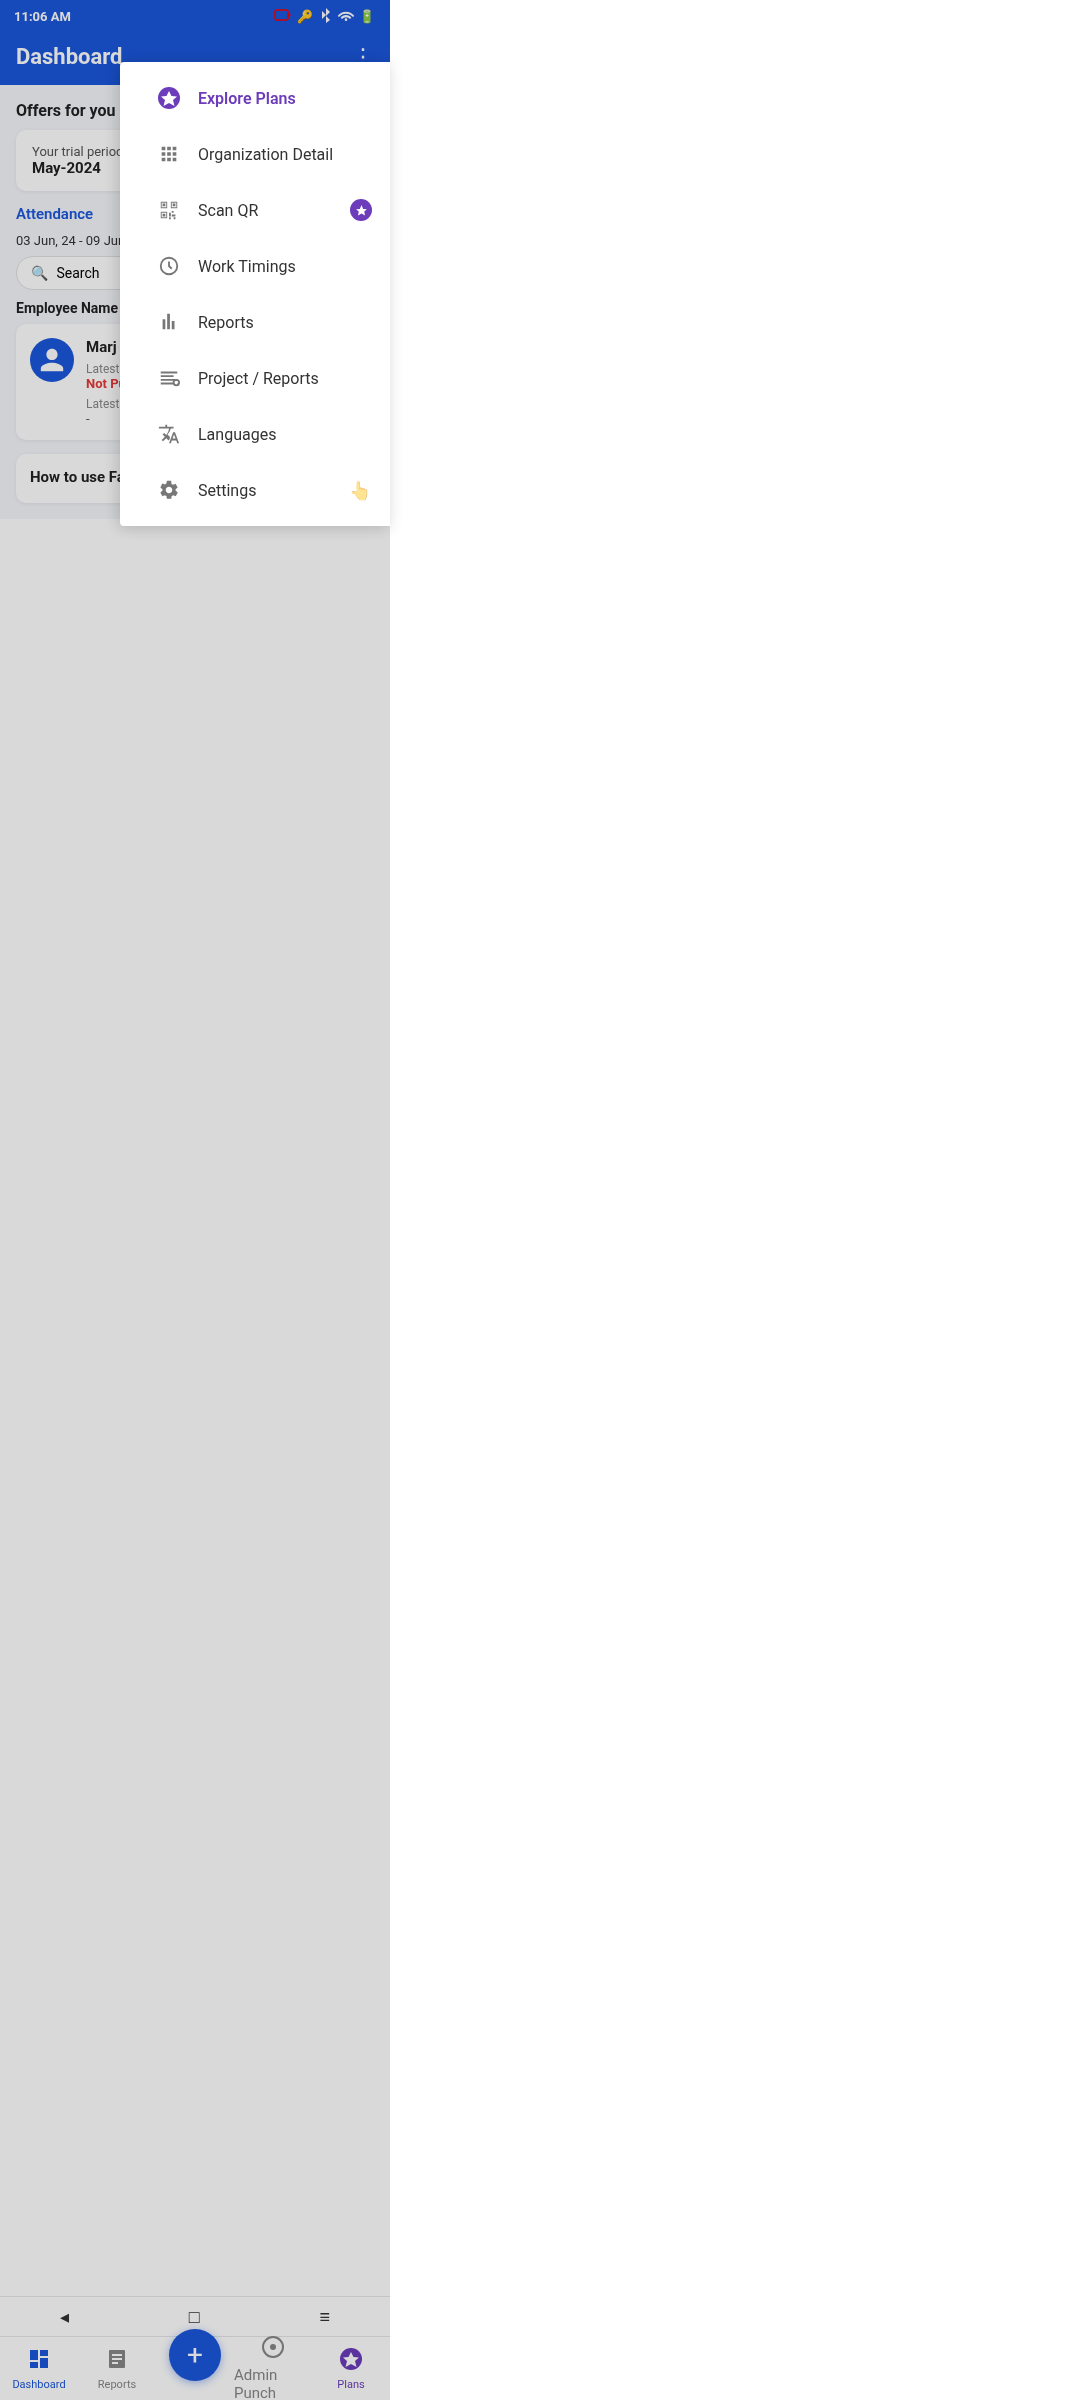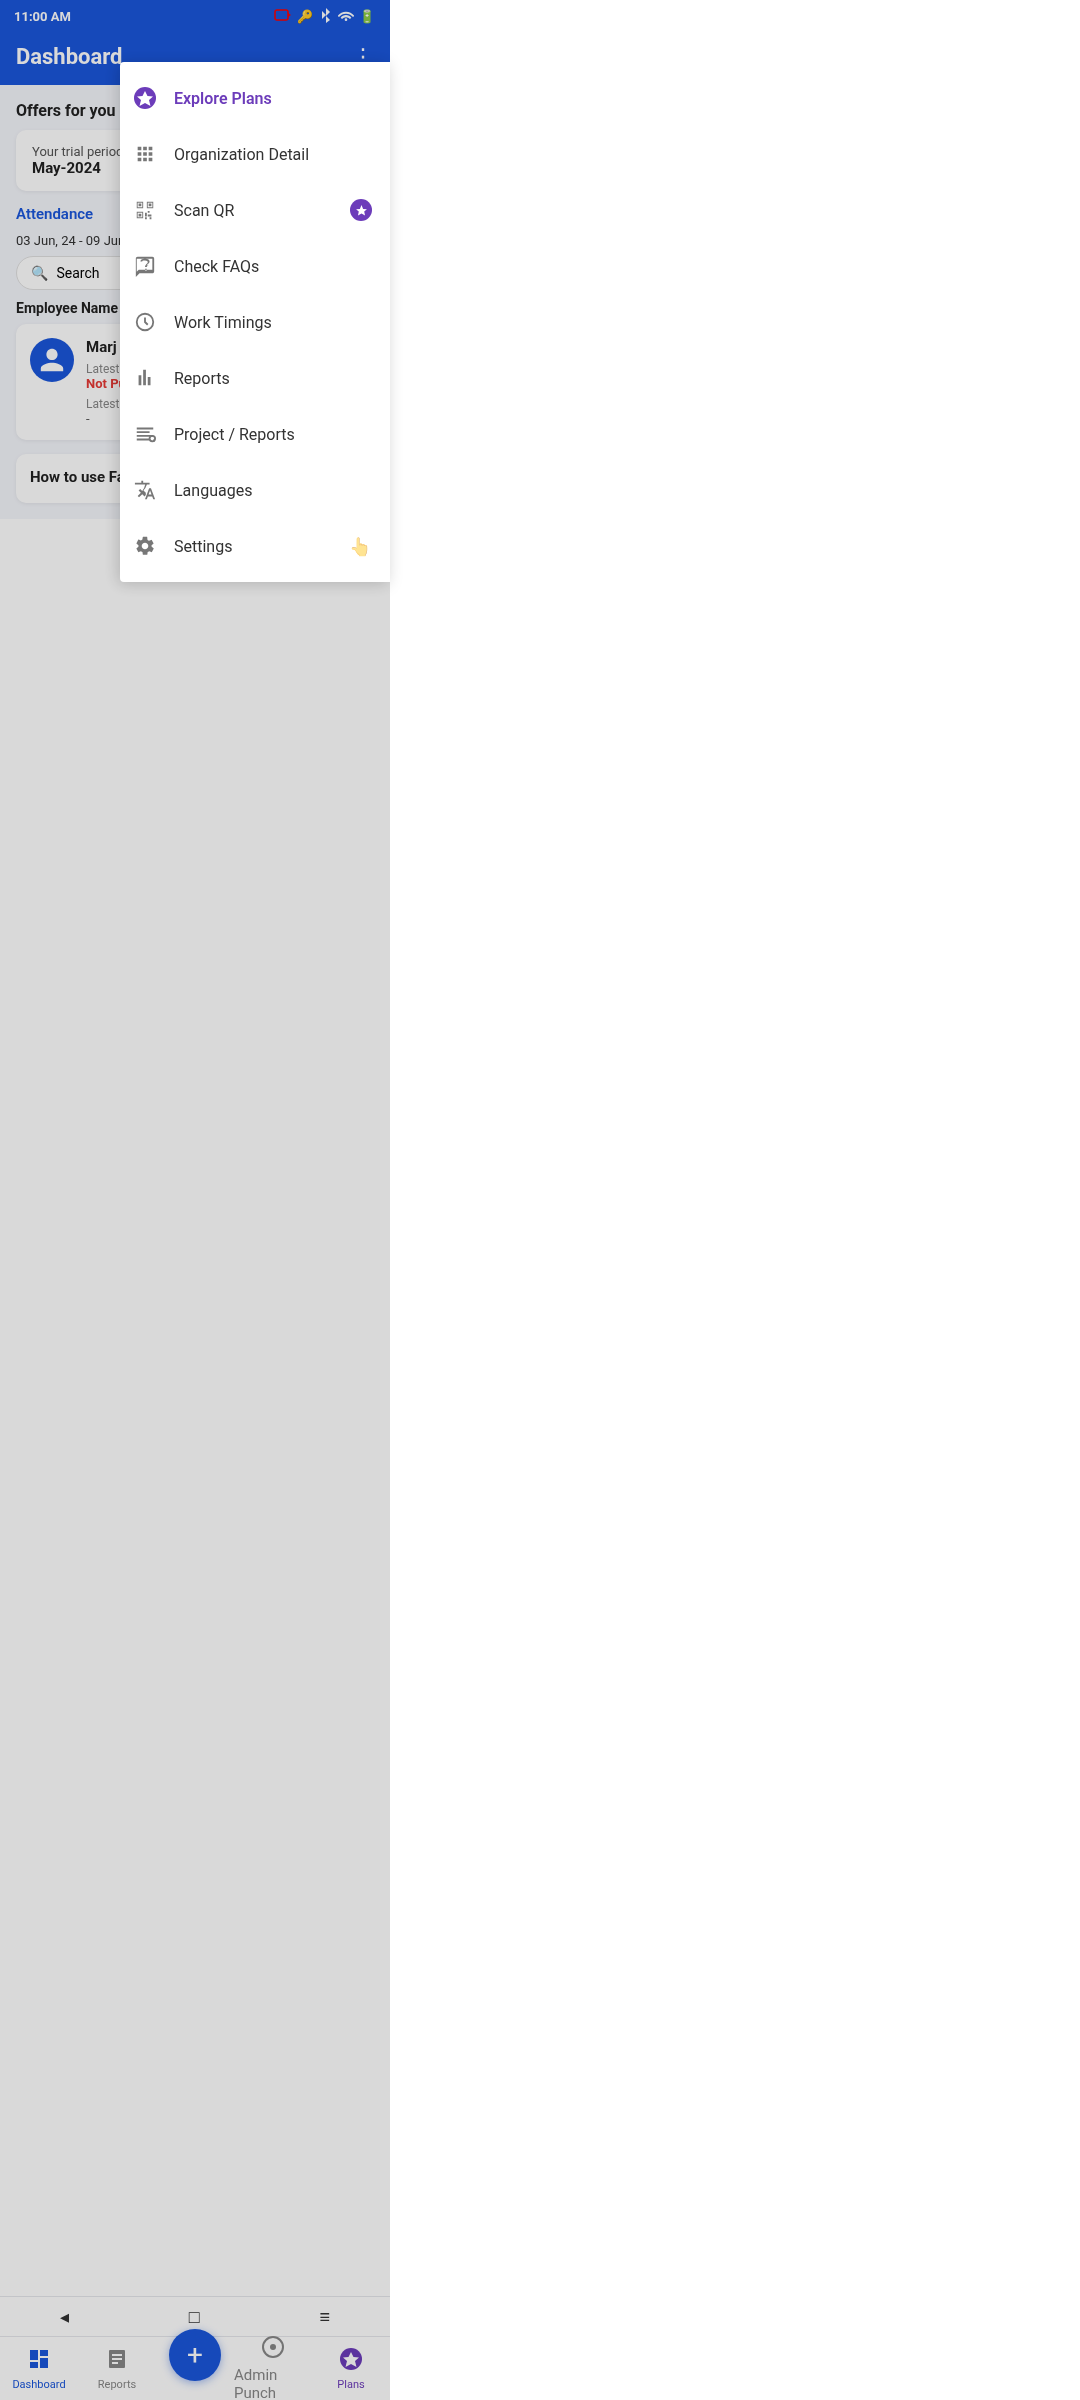--- a/index.html
+++ b/index.html
@@ -249,21 +249,21 @@
       background: #fff;
       border-radius: 4px 0 0 4px;
       box-shadow: -2px 2px 16px rgba(0,0,0,0.18);
       z-index: 30;
       padding: 8px 0;
     }
     .menu-item {
       display: flex;
       align-items: center;
       gap: 16px;
-      padding: 15px 12px;
+      padding: 15px 36px;
       cursor: pointer;
       position: relative;
     }
     .menu-item-icon {
       width: 26px;
       height: 26px;
       display: flex;
       align-items: center;
       justify-content: center;
       color: #777;
@@ -298,21 +298,21 @@
     .premium-badge svg {
       width: 13px;
       height: 13px;
       fill: #fff;
     }
   </style>
 </head>
 <body>
 
 <div class="status-bar">
-  <span class="status-time">11:00 AM</span>
+  <span class="status-time">11:06 AM</span>
   <div class="status-icons">
 
     <span>
       <svg width="18" height="14" viewBox="0 0 18 14" fill="none">
           <rect x="1" y="2" width="13" height="10" rx="2" stroke="red" stroke-width="1.5" fill="none"></rect>
           <polygon points="14,5 17,7 14,9" fill="red"></polygon>
         </svg>
     </span>
     <span>🔑</span>
     <span>
@@ -439,28 +439,20 @@
           </svg>
       </div>
       <span class="menu-item-label">Scan QR</span>
       <div class="premium-badge">
         <svg viewBox="0 0 24 24">
             <polygon points="12,2 15,9 22,9.5 17,14 18.5,21 12,17.5 5.5,21 7,14 2,9.5 9,9" fill="white"></polygon>
           </svg>
       </div>
     </div>
 
-    <div class="menu-item">
-      <div class="menu-item-icon">
-        <svg width="22" height="22" viewBox="0 0 24 24" fill="#777">
-            <path d="M4 4h16v12H5.17L3 18.17V4zm0-2C2.9 2 2 2.9 2 4v20l4-4h14c1.1 0 2-.9 2-2V4c0-1.1-.9-2-2-2H4zm8 13h2v2h-2v-2zm2-3.29c0-.53.22-1.01.58-1.36.82-.79 2.42-1.8 2.42-3.35C17 5.34 15.66 4 12 4 8.34 4 7 5.34 7 7h2c0-1.1.9-1 3-1s3 .9 3 2c0 .97-1.25 1.74-2 2.5C12.34 11.14 12 11.9 12 13h2c0-.29.11-.58.34-.81.47-.46 1.05-.81 1.66-1.48z"></path>
-          </svg>
-      </div>
-      <span class="menu-item-label">Check FAQs</span>
-    </div>
 
     <div class="menu-item">
       <div class="menu-item-icon">
         <svg width="22" height="22" viewBox="0 0 24 24" fill="none" stroke="#777" stroke-width="2">
             <circle cx="12" cy="12" r="9"></circle>
             <path d="M12 7v5l3 3"></path>
           </svg>
       </div>
       <span class="menu-item-label">Work Timings</span>
     </div>

